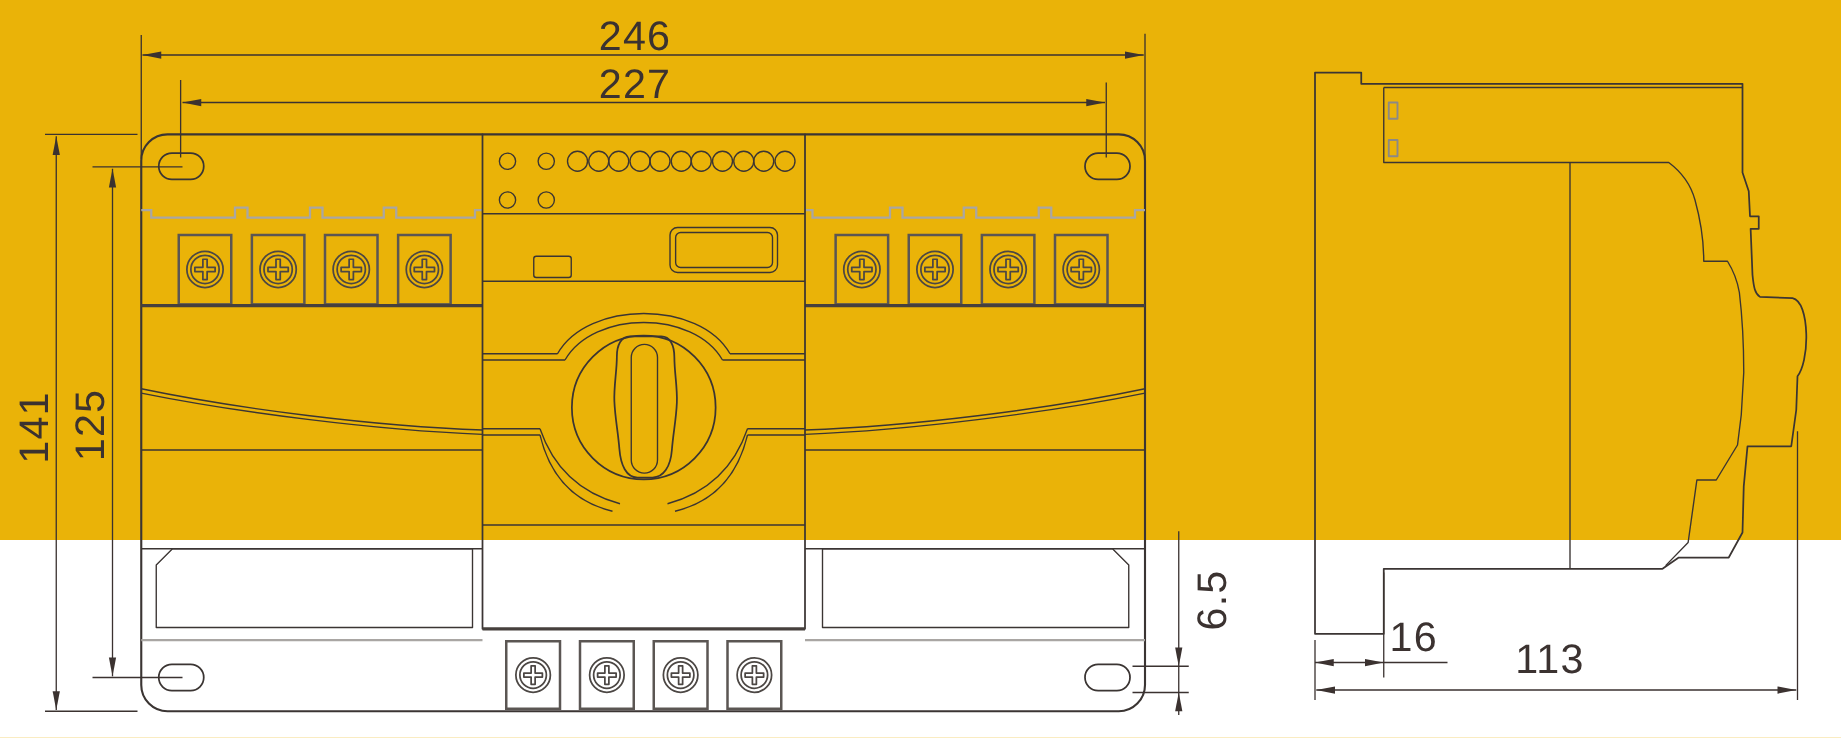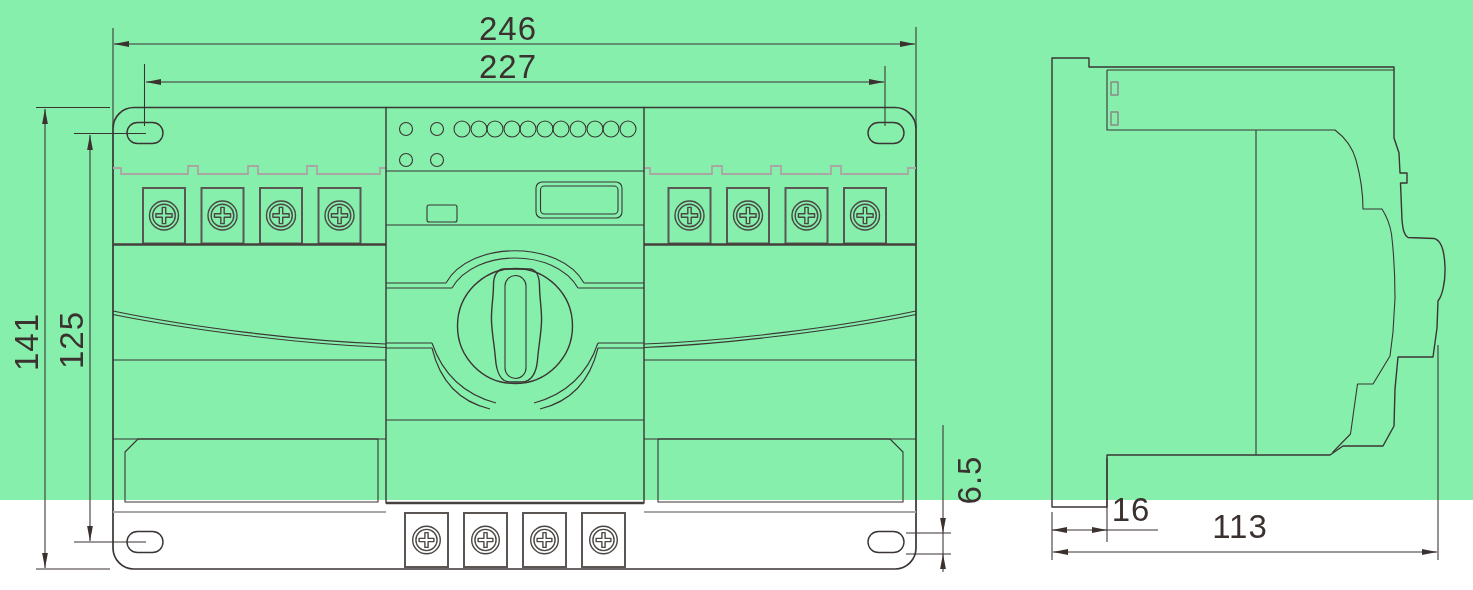--- a/index.html
+++ b/index.html
@@ -1,16 +1,16 @@
 <!DOCTYPE html>
 <html><head>
 <meta charset="utf-8">
 <style>
   html,body{margin:0;padding:0;background:#ffffff;width:1473px;height:590px;overflow:hidden}
-  #canvas{width:1473px;height:500px;position:relative;background:#86efac}
+  #canvas{width:1473px;height:432px;position:relative;background:#eab308}
   svg{display:block}
   .ln  {fill:none;stroke:#3b3533;stroke-width:1.4;stroke-linejoin:round;stroke-linecap:round}
   .ln0 {fill:none;stroke:#3b3533;stroke-width:1.1;stroke-linejoin:round}
   .bold{fill:none;stroke:#46403d;stroke-width:2.6}
   .lt  {fill:none;stroke:#a9a6a3;stroke-width:1.8}
   .blk {fill:none;stroke:#5b5653;stroke-width:2}
   .scr {fill:none;stroke:#4c4744;stroke-width:1.4;stroke-linejoin:round}
   .dim {fill:none;stroke:#3b3230;stroke-width:1.05}
   .arr {fill:#3b3230;stroke:none}
   text {font-family:"Liberation Sans","DejaVu Sans",sans-serif;fill:#3b3230}

